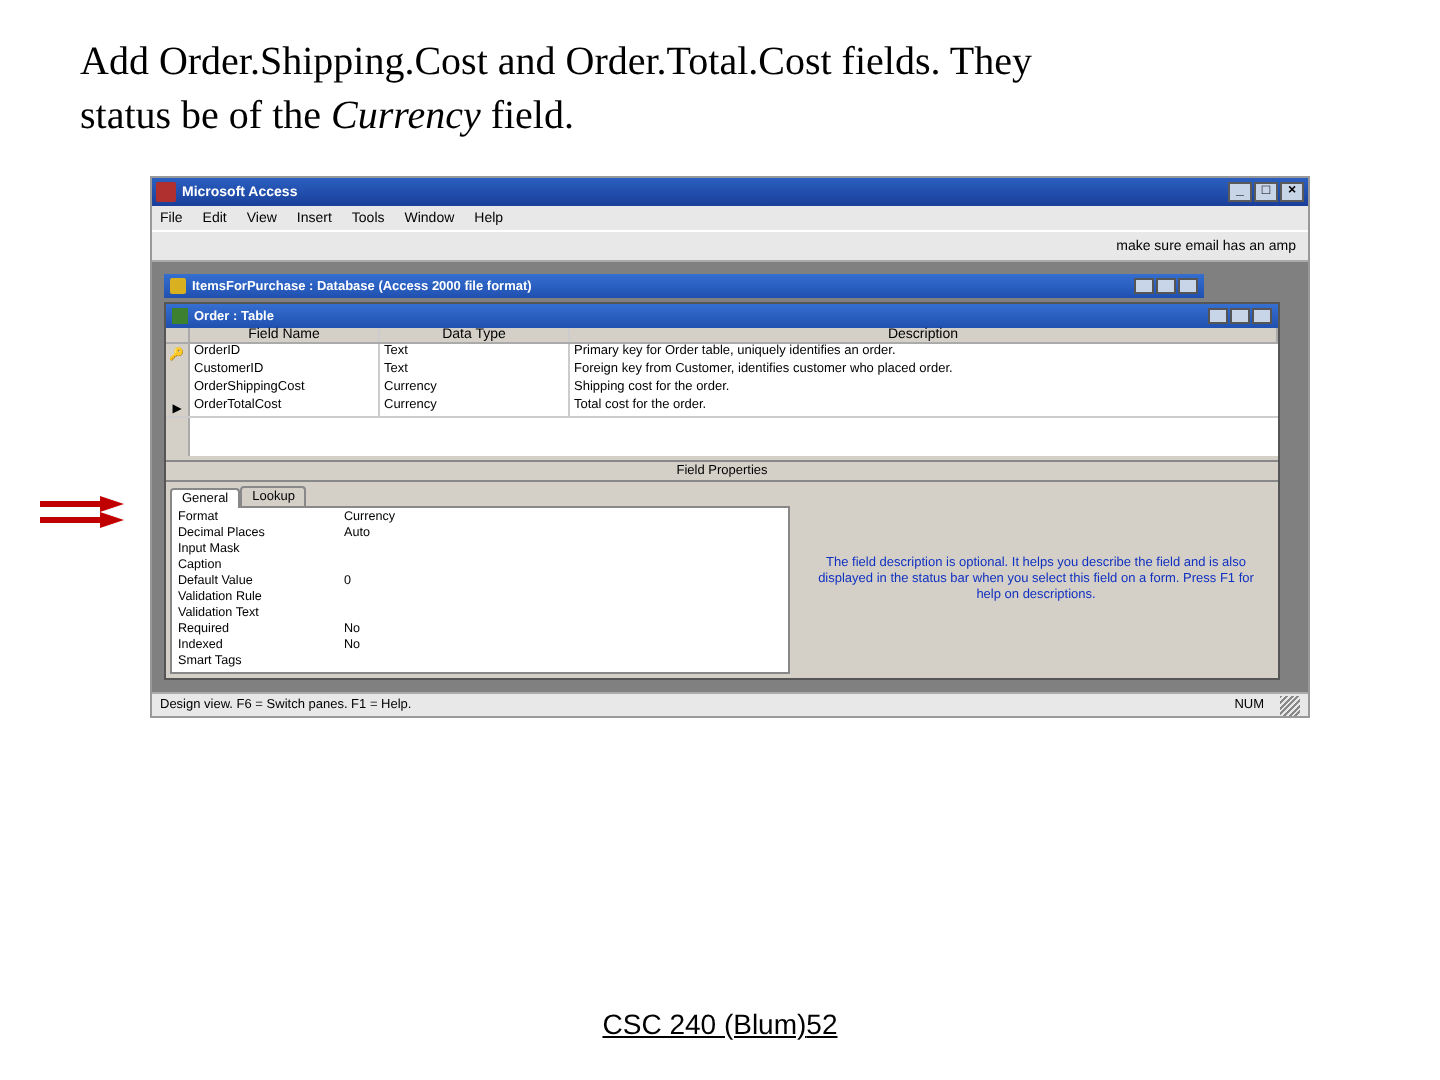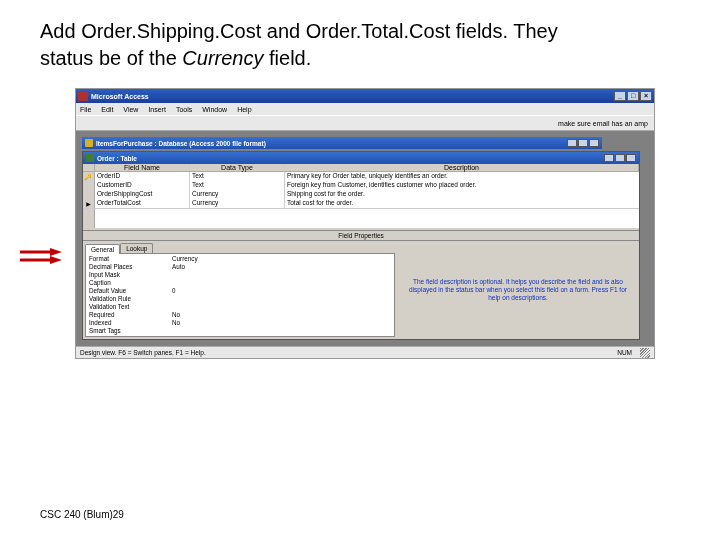--- a/index.html
+++ b/index.html
@@ -1,18 +1,18 @@
 <!DOCTYPE html>
 <html><head>
 <meta charset="utf-8">
 <style>
   * { box-sizing: border-box; margin: 0; padding: 0; }
   body { width: 720px; height: 540px; background: #fff; font-family: Arial, sans-serif; position: relative; overflow: hidden; }
   .slide { padding: 18px 40px 0 40px; }
-  .instruction { font-size: 20px; line-height: 1.35; color: #000; margin-bottom: 16px; }
+  .instruction { font-size: 20px; line-height: 1.35; color: #000; margin-bottom: 16px; font-family: Liberation Serif, serif; }
   .italic { font-style: italic; }
   .screenshot { margin-left: 35px; width: 580px; border: 1px solid #999; background: #bfbfbf; font-size: 7px; font-family: Tahoma, sans-serif; color: #000; position: relative; }
   .titlebar { background: linear-gradient(#2a5fc0,#1a3f9a); color: #fff; height: 14px; display: flex; align-items: center; padding: 0 2px; font-size: 7px; font-weight: bold; }
   .titlebar .icon { width: 10px; height: 10px; background: #b03030; margin-right: 3px; border-radius: 1px; display: inline-block; }
   .titlebar .controls { margin-left: auto; display: flex; gap: 1px; }
   .titlebar .controls span { width: 12px; height: 10px; background: #c8d4e8; border: 1px solid #5a5a5a; display: inline-block; text-align: center; line-height: 8px; color:#000; font-size:7px;}
   .menubar { background: #e8e8e8; height: 12px; display: flex; align-items: center; gap: 10px; padding: 0 4px; font-size: 7px; }
   .toolbar { background: #e8e8e8; height: 16px; border-top: 1px solid #fff; border-bottom: 1px solid #aaa; display:flex; align-items:center; justify-content:flex-end; padding:0 6px;}
   .toolbar .note { font-size:7px; color:#000; }
   .workspace { background: #808080; padding: 6px 0 6px 6px; min-height: 210px; position: relative; }
@@ -47,21 +47,21 @@
   .fp-row { display:flex; font-size:6.3px; height:8px;}
   .fp-label { width:85px; color:#000; padding-left:2px;}
   .fp-val { flex:1; }
   .fp-right { flex:1; display:flex;align-items:center;justify-content:center; padding:4px;}
   .fp-help { color:#1030c0; font-size:6.5px; text-align:center; line-height:1.2;}
   .statusbar { background:#e8e8e8; height:12px; display:flex;align-items:center; padding:0 4px; font-size:6.5px; border-top:1px solid #aaa;}
   .statusbar .num { margin-left:auto; margin-right:8px;}
   .statusbar .grip { width:10px;height:10px;background:repeating-linear-gradient(135deg,#888 0,#888 1px,transparent 1px,transparent 2px);}
   .arrow-annot { position:absolute; left:18px; top:248px; }
   .arrow-annot svg { display:block;}
-  .footer { position:absolute; bottom:20px; left:40px; right:40px; display:flex; justify-content:flex-start; font-size:10px; }
+  .footer { position:absolute; bottom:20px; left:40px; right:40px; display:flex; justify-content:center; font-size:14px;text-decoration:underline; }
 </style>
 </head>
 <body>
 
 <div class="slide">
   <div class="instruction">
     <span>Add Order.Shipping.Cost and Order.Total.Cost fields.  They</span><br>
     <span>status be of the </span><span class="italic">Currency</span><span> field.</span>
   </div>
 
@@ -216,14 +216,14 @@
       <line x1="2" y1="4" x2="34" y2="4" stroke="#c00000" stroke-width="3"></line>
       <polygon points="32,0 44,4 32,8" fill="#c00000"></polygon>
       <line x1="2" y1="12" x2="34" y2="12" stroke="#c00000" stroke-width="3"></line>
       <polygon points="32,8 44,12 32,16" fill="#c00000"></polygon>
     </svg>
   </div>
 </div>
 
 <div class="footer">
   <span>CSC 240 (Blum)</span>
-  <span>29</span>
+  <span>52</span>
 </div>
 
 </body></html>

